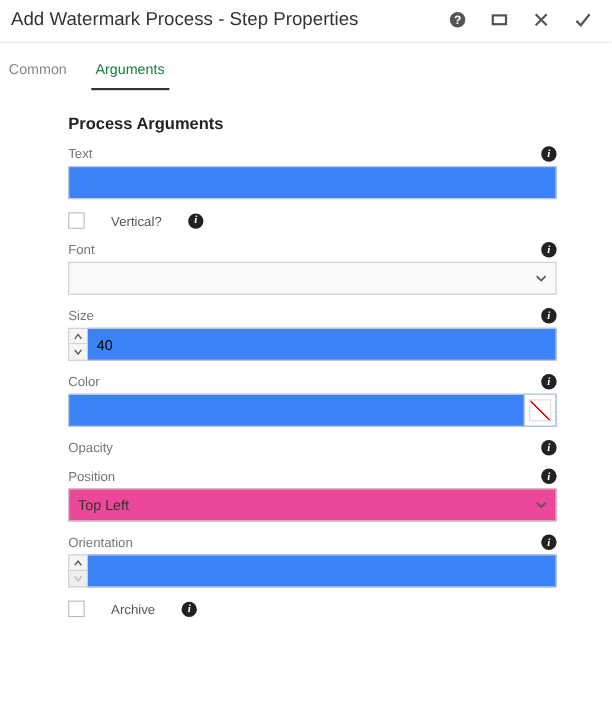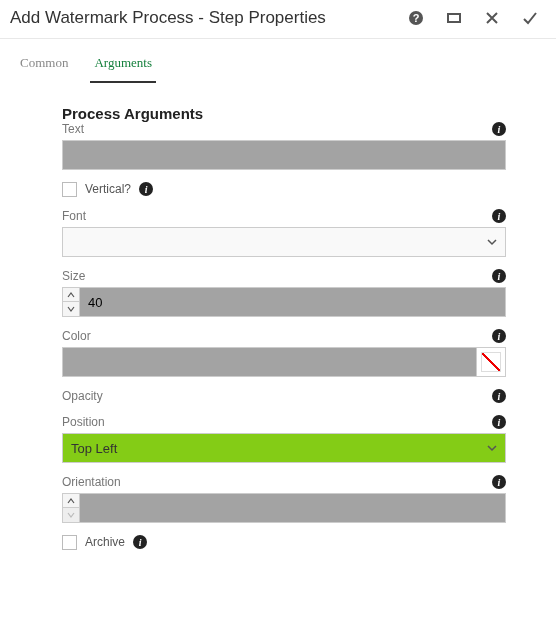--- a/index.html
+++ b/index.html
@@ -38,46 +38,45 @@
     display: flex;
     align-items: center;
     justify-content: center;
     cursor: pointer;
     color: #555;
   }
   .h-icon svg { width: 16px; height: 16px; }
 
   .tabs {
     display: flex;
-    padding-left: 16px;
+    padding-left: 4px;
     gap: 18px;
     padding-top: 10px;
     position: relative;
-    font-family: Liberation Serif, serif;
   }
   .tab {
     font-size: 13px;
     padding: 6px 4px 10px 4px;
     color: #888;
     cursor: pointer;
   }
   .tab.active {
     color: #15803d;
     border-bottom: 2px solid #333;
   }
 
   .content {
     padding: 22px 50px 0 62px;
   }
 
   .section-title {
     font-size: 15px;
     font-weight: 700;
     color: #222;
-    margin-bottom: 0;
+    margin-bottom: 12px;
   }
 
   .field {
     margin-bottom: 12px;
   }
   .field-row {
     display: flex;
     justify-content: space-between;
     align-items: center;
     margin-bottom: 4px;
@@ -100,49 +99,49 @@
     justify-content: center;
     font-style: italic;
     font-family: Georgia, serif;
     cursor: default;
   }
 
   .text-input, .select-box, .number-input, .color-box {
     width: 100%;
     height: 30px;
     border: 1px solid #ccc;
-    background: #a3a3a3;
+    background: #3b82f6;
     font-size: 13px;
     padding: 0 8px;
   }
   .text-input { }
 
   .checkbox-row {
     display: flex;
-    align-items: flex-start;
-    gap: 8px;
+    align-items: center;
+    gap: 24px;
     margin-bottom: 12px;
   }
   .checkbox {
     width: 15px;
     height: 15px;
     border: 1px solid #bbb;
     background: #fff;
     cursor: pointer;
   }
   .checkbox-label {
     font-size: 12px;
     color: #555;
   }
 
   .select-box {
     display: flex;
     align-items: center;
     justify-content: space-between;
-    background: #84cc16;
+    background: #ec4899;
     cursor: pointer;
   }
   .select-box.empty { background: #f9f9f9; }
   .chevron {
     width: 10px; height: 10px;
     display:inline-flex; align-items:center; justify-content:center;
   }
   .chevron svg { width: 10px; height: 10px; }
 
   .spinner-row {

